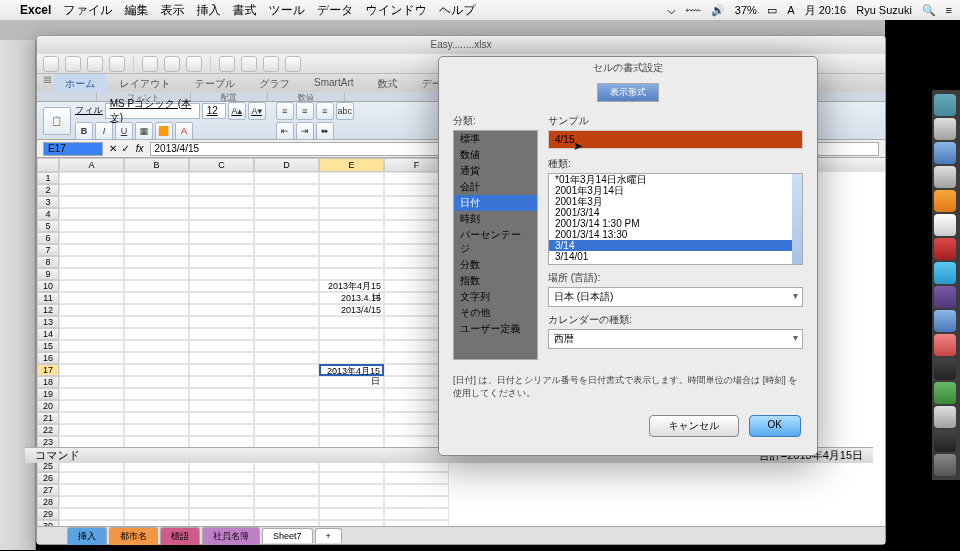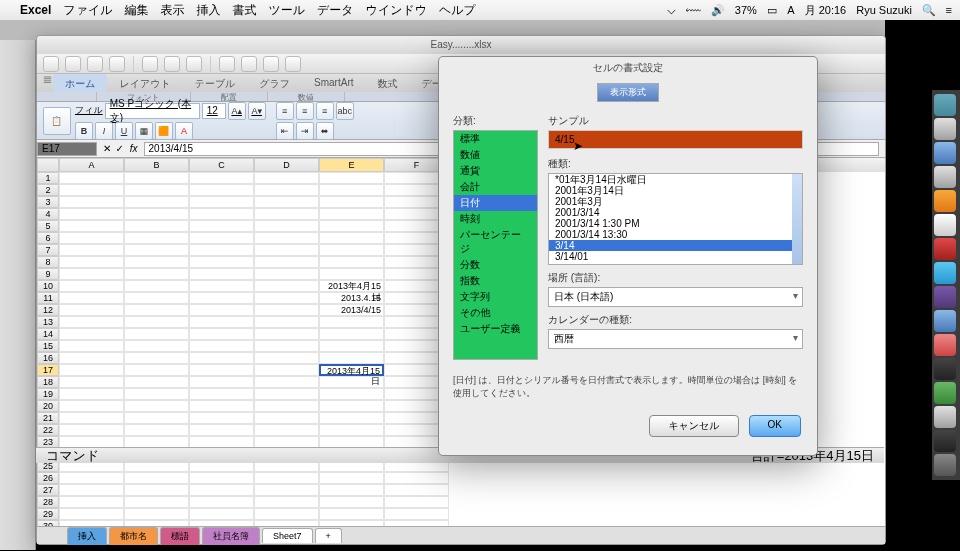--- a/index.html
+++ b/index.html
@@ -30,21 +30,21 @@
 .ribbon-groups { height:10px; display:flex; font-size:8px; color:#666; background:#d0d8e6; border-bottom:1px solid #aaa;}
 .rgroup { padding:0 30px; border-right:1px solid #bbb;}
 
 
 .ribbon-content { height:38px; background:linear-gradient(#e8eef6,#d6e0ec); border-bottom:1px solid #aaa; display:flex; align-items:center; gap:4px; padding:0 6px; font-size:10px;}
 .rc-box { border:1px solid #a8b8cc; background:#fff; height:16px; padding:0 4px; display:flex; align-items:center;}
 .rc-btn { width:18px; height:18px; border:1px solid #a8b8cc; background:linear-gradient(#fff,#e4ecf4); border-radius:2px; display:flex; align-items:center; justify-content:center; font-size:9px; color:#333;}
 
 
 .formula-bar { height:18px; background:#f0f0f0; border-bottom:1px solid #aaa; display:flex; align-items:center; font-size:10px; }
-.name-box { width:60px; border:1px solid #aaa; background:#737373; height:14px; padding:0 4px;}
+.name-box { width:60px; border:1px solid #aaa; background:#3b82f6; height:14px; margin-left:6px; padding:0 4px;}
 .fx { margin:0 6px; font-style:italic; }
 .formula-input { flex:1; border:1px solid #aaa; background:#fff; height:14px; padding:0 4px; margin-right:6px;}
 
 
 .grid-area { position:relative; height:378px; background:#fff; overflow:hidden;}
 .col-headers { display:flex; height:14px; background:linear-gradient(#f4f4f4,#e0e0e0); font-size:9px; }
 .corner { width:22px; border:1px solid #ccc;}
 .colh { width:65px; border:1px solid #ccc; text-align:center; line-height:12px;}
 .colh.sel { background:#ffe398; }
 .rows { height:364px; overflow:hidden;}
@@ -64,21 +64,21 @@
 .dialog { position:absolute; left:438px; top:36px; width:380px; height:400px; background:#ececec; border:1px solid #888; border-radius:5px; box-shadow:0 10px 40px rgba(0,0,0,.4); font-size:10px;}
 .dlg-title { text-align:center; padding:4px; font-size:10px; color:#444;}
 .dlg-tabs { display:flex; justify-content:center; margin:4px;}
 .dlg-tab { padding:2px 12px; background:linear-gradient(#fff,#ddd); border:1px solid #aaa; font-size:9px;}
 .dlg-tab.active { background:linear-gradient(#8aace0,#5680c0); color:#fff;}
 .dlg-body { padding:8px 14px;}
 .dlg-row { display:flex; gap:10px;}
 .dlg-left { width:85px;}
 .dlg-right { flex:1;}
 .dlg-label { font-size:10px; color:#333; margin-bottom:2px;}
-.cat-list { border:1px solid #aaa; background:#22c55e; height:230px; font-size:10px;}
+.cat-list { border:1px solid #aaa; background:#737373; height:230px; font-size:10px;}
 .cat-item { padding:1px 6px; cursor:pointer;}
 .cat-item.selected { background:#3875d7; color:#fff;}
 .sample-box { border:1px solid #ccc; background:#c2410c; padding:3px 6px; margin-bottom:8px; font-size:10px;}
 .type-list { border:1px solid #aaa; background:#fff; height:92px; overflow:hidden; font-size:10px; margin-bottom:6px; position:relative;}
 .type-item { padding:0 6px; cursor:pointer; line-height:11px;}
 .type-item.selected { background:#3875d7; color:#fff;}
 .type-scroll { position:absolute; right:0; top:0; width:10px; height:100%; background:linear-gradient(#cfe0f6,#a8c4e8);}
 .select-box { width:100%; border:1px solid #aaa; background:#fff; padding:2px 5px; font-size:10px; position:relative;}
 .select-box::after { content:"▾"; position:absolute; right:4px; color:#666;}
 .dlg-desc { font-size:9px; color:#444; padding:6px 14px; line-height:1.4;}
@@ -93,21 +93,21 @@
 .d3{background:linear-gradient(#e0e0e0,#a0a0a0);} .d4{background:linear-gradient(#e88,#c44);} .d6{background:linear-gradient(#f8a838,#e07818);}
 .d7{background:linear-gradient(#fff,#ccc);} .d8{background:linear-gradient(#e04848,#a02020);}
 .d9{background:linear-gradient(#5ac8f0,#2898d0);} .d10{background:linear-gradient(#7858a8,#503878);}
 .d11{background:linear-gradient(#68b868,#388838);} .d12{background:linear-gradient(#444,#222);}
 .d13{background:linear-gradient(#888,#555);}
 
 .ruler-left { position:absolute; left:0; top:20px; width:36px; height:510px; background:linear-gradient(90deg,#ddd,#ccc); border-right:1px solid #999;}
 
 .cursor-ptr { position:absolute; left:573px; top:119px; font-size:12px; color:#000; pointer-events:none; z-index:200;}
 
-.bottom-status { position:absolute; left:36px; bottom:0; width:848px; height:16px; background:linear-gradient(#f0f0f0,#d8d8d8); font-size:13px; display:flex; align-items:center; padding:0 10px; gap:40px; border-top:1px solid #aaa;}
+.bottom-status { position:absolute; left:25px; bottom:0; width:848px; height:16px; background:linear-gradient(#f0f0f0,#d8d8d8); font-size:11px; display:flex; align-items:center; padding:0 10px; gap:40px; border-top:1px solid #aaa;}
 </style>
 </head>
 <body>
 
 <div class="menubar">
   <span class="apple"></span>
   <span class="app-name">Excel</span>
   <span>ファイル</span>
   <span>編集</span>
   <span>表示</span>

